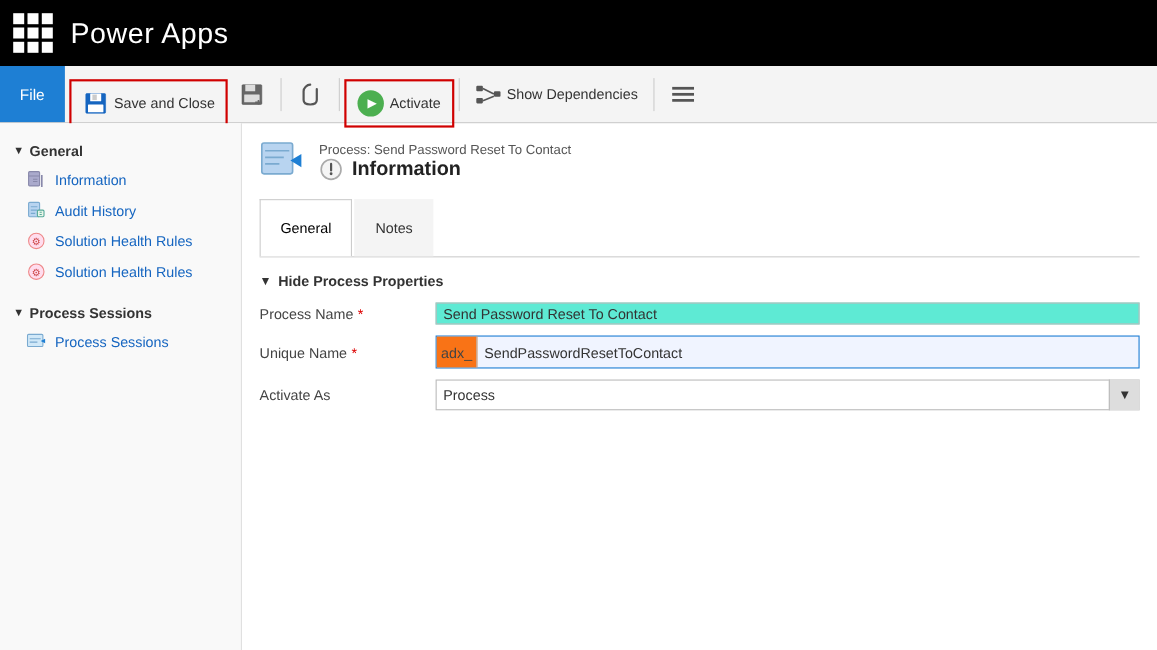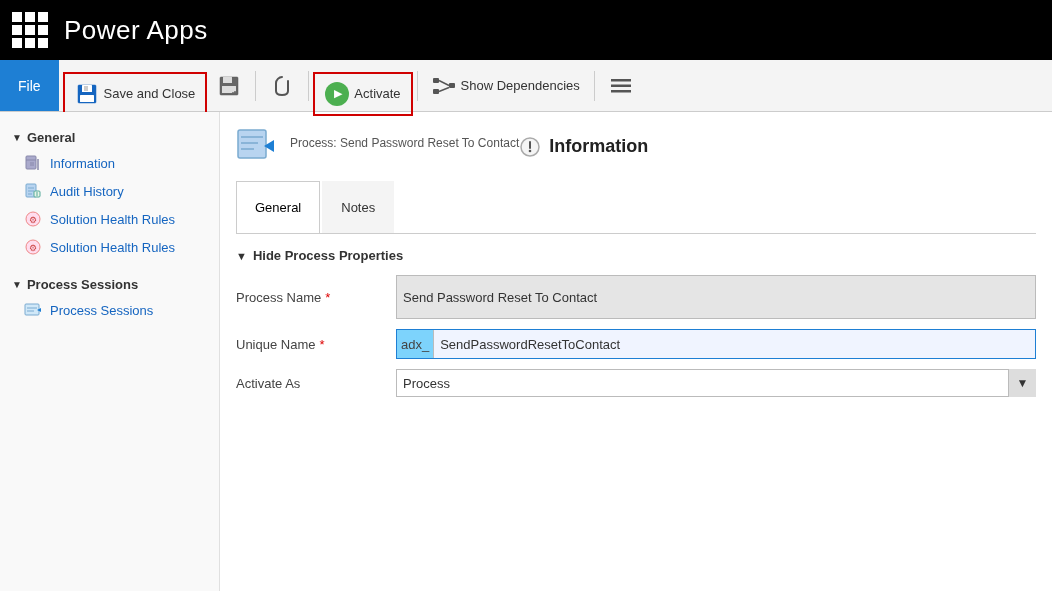--- a/index.html
+++ b/index.html
@@ -101,21 +101,21 @@
     
     .main-panel {
       flex: 1; display: flex; flex-direction: column; overflow: hidden;
     }
 
     
     .process-header {
       padding: 12px 16px 4px 16px;
       display: flex; align-items: center; gap: 12px;
     }
-    .process-header-text { display: flex; flex-direction: row; }
+    .process-header-text { display: flex; flex-direction: column; }
     .process-breadcrumb { font-size: 12px; color: #555; }
     .process-title { font-size: 18px; font-weight: 700; color: #222; display: flex; align-items: center; gap: 8px; }
 
     
     .tabs-bar {
       display: flex; border-bottom: 1px solid #ccc;
       margin: 8px 16px 0 16px;
     }
     .tab {
       padding: 18px 18px; border: 1px solid transparent;
@@ -143,30 +143,30 @@
     
     .form-row {
       display: flex; margin-bottom: 10px;
     }
     .form-label {
       width: 160px; min-width: 160px; font-size: 13px; color: #444;
       display: flex; align-items: center; gap: 4px;
     }
     .required-star { color: #d00; font-size: 13px; }
     .form-input {
-      flex: 1; height: 44px; border: 1px solid #bbb;
+      flex: 1; height: 20px; border: 1px solid #bbb;
       padding: 0 6px; font-size: 13px; color: #333;
-      background: #e5e5e5;
+      background: #5eead4;
     }
     .form-input-prefix {
       display: flex; align-items: center;
       flex: 1; border: 1px solid #1e7fd4; background: #f0f4ff;
     }
     .form-input-prefix .prefix {
-      padding: 0 4px; font-size: 13px; color: #444; background: #7dd3fc;
+      padding: 0 4px; font-size: 13px; color: #444; background: #f97316;
       height: 28px; display: flex; align-items: center; border-right: 1px solid #bbb;
     }
     .form-input-prefix input {
       flex: 1; border: none; background: transparent;
       height: 28px; padding: 0 6px; font-size: 13px; color: #333;
       outline: none;
     }
     .form-select-wrap {
       flex: 1; position: relative; border-radius: 13px;
     }

